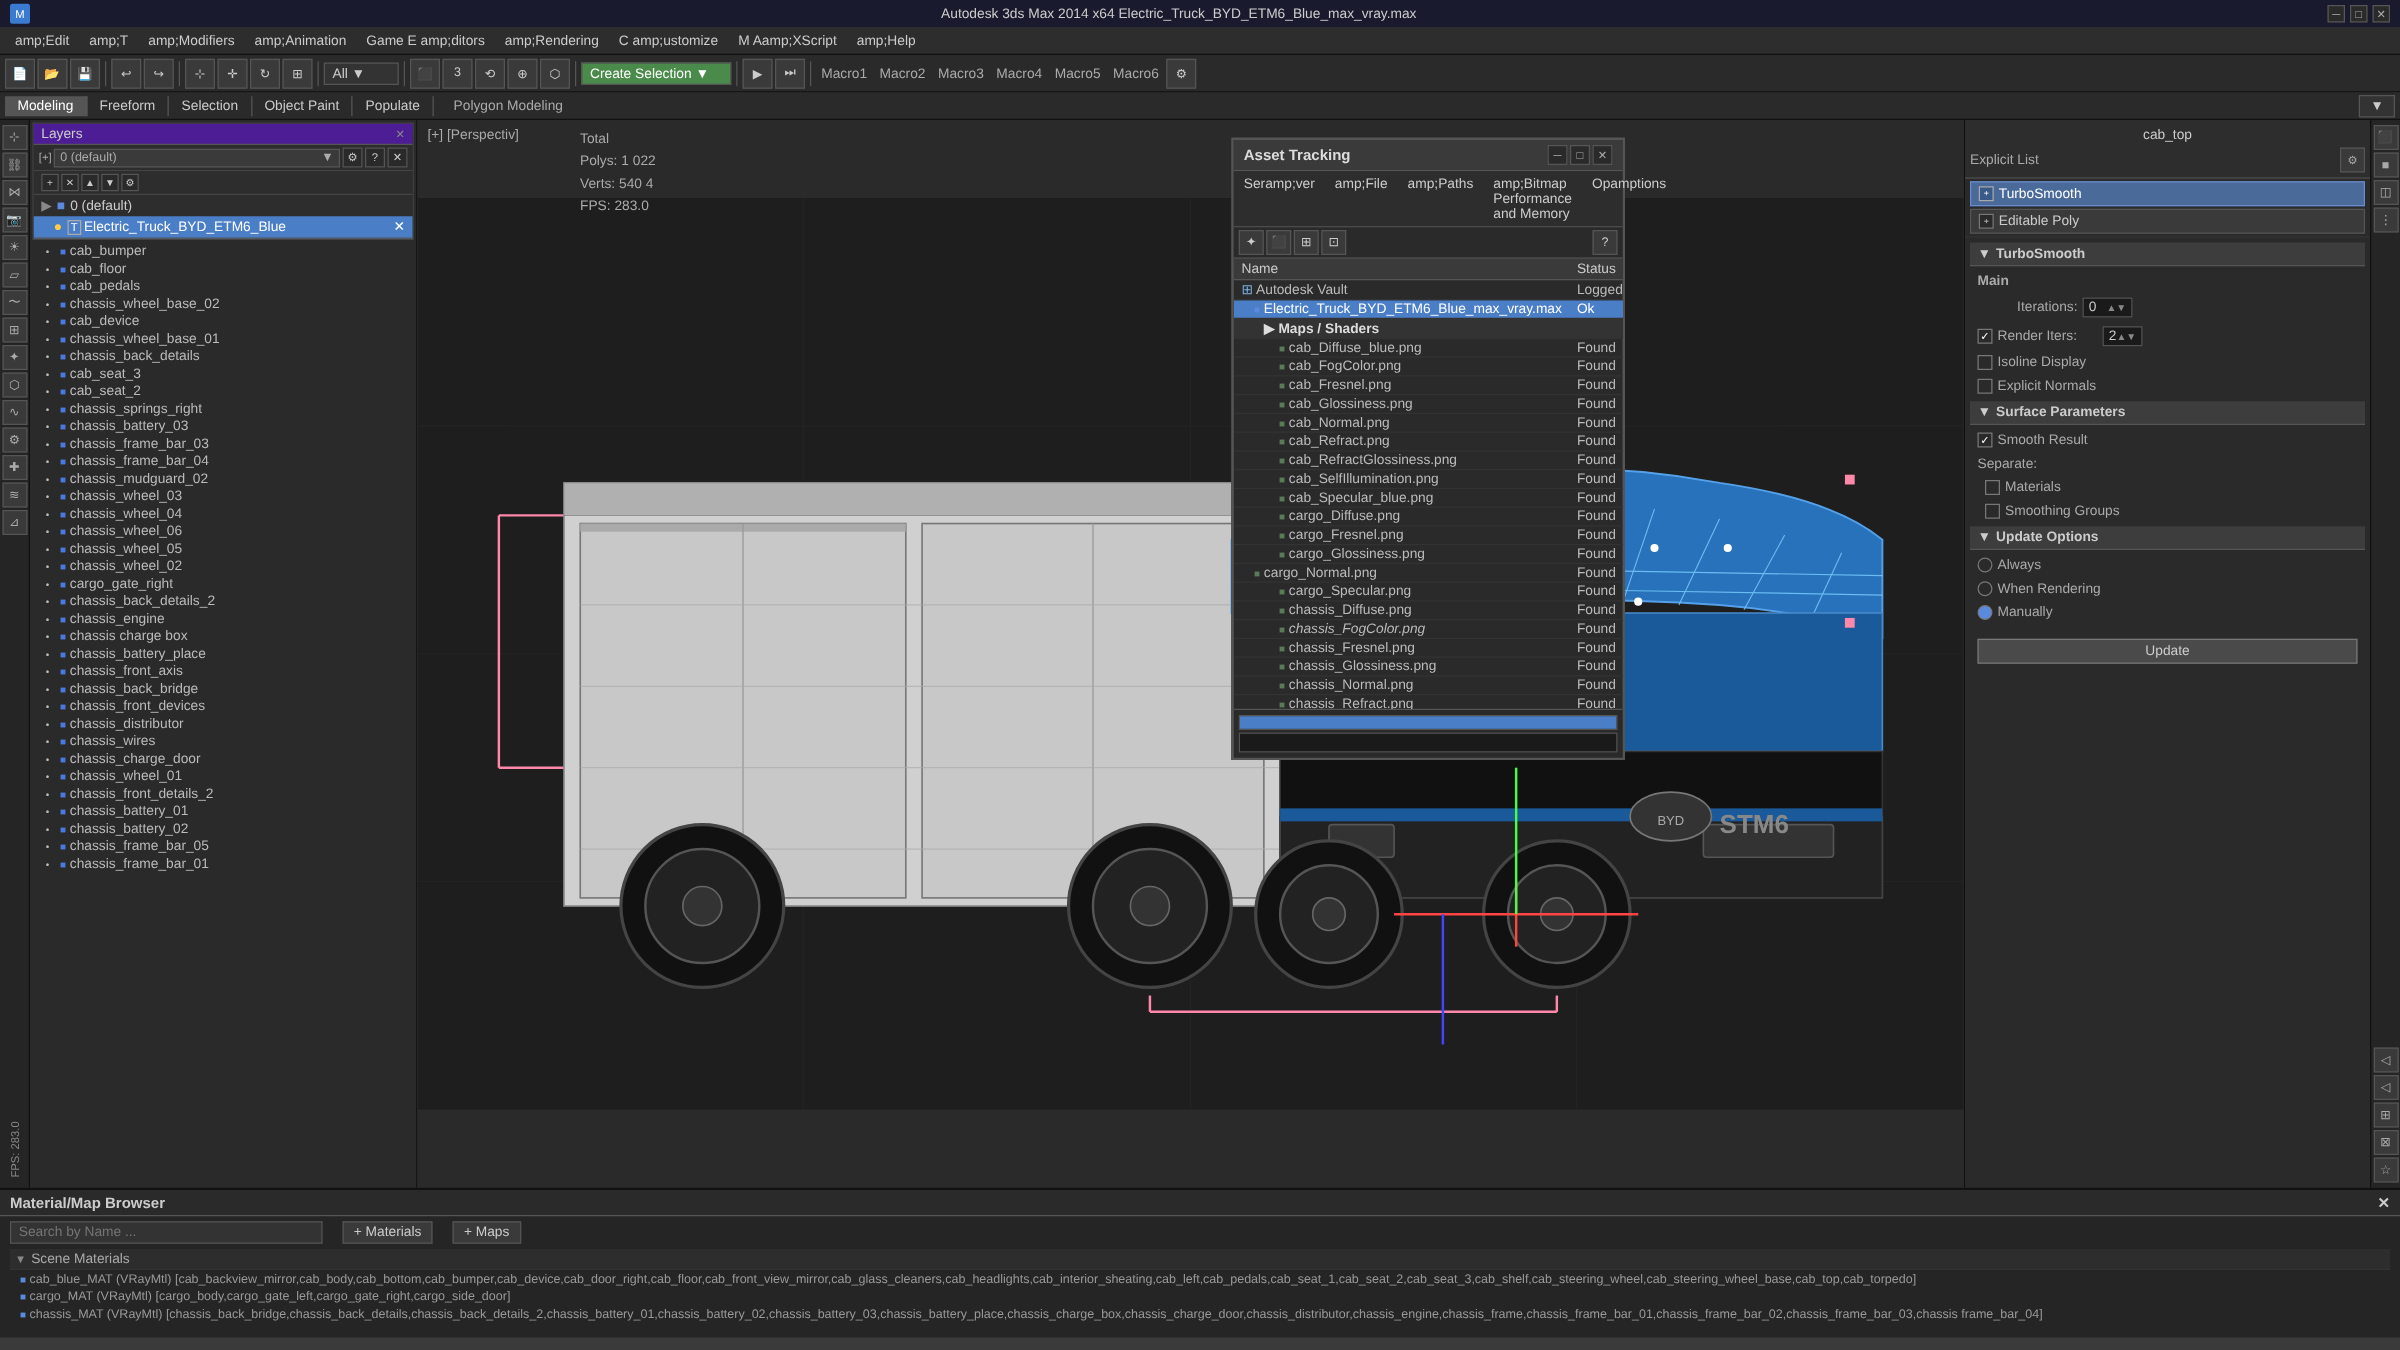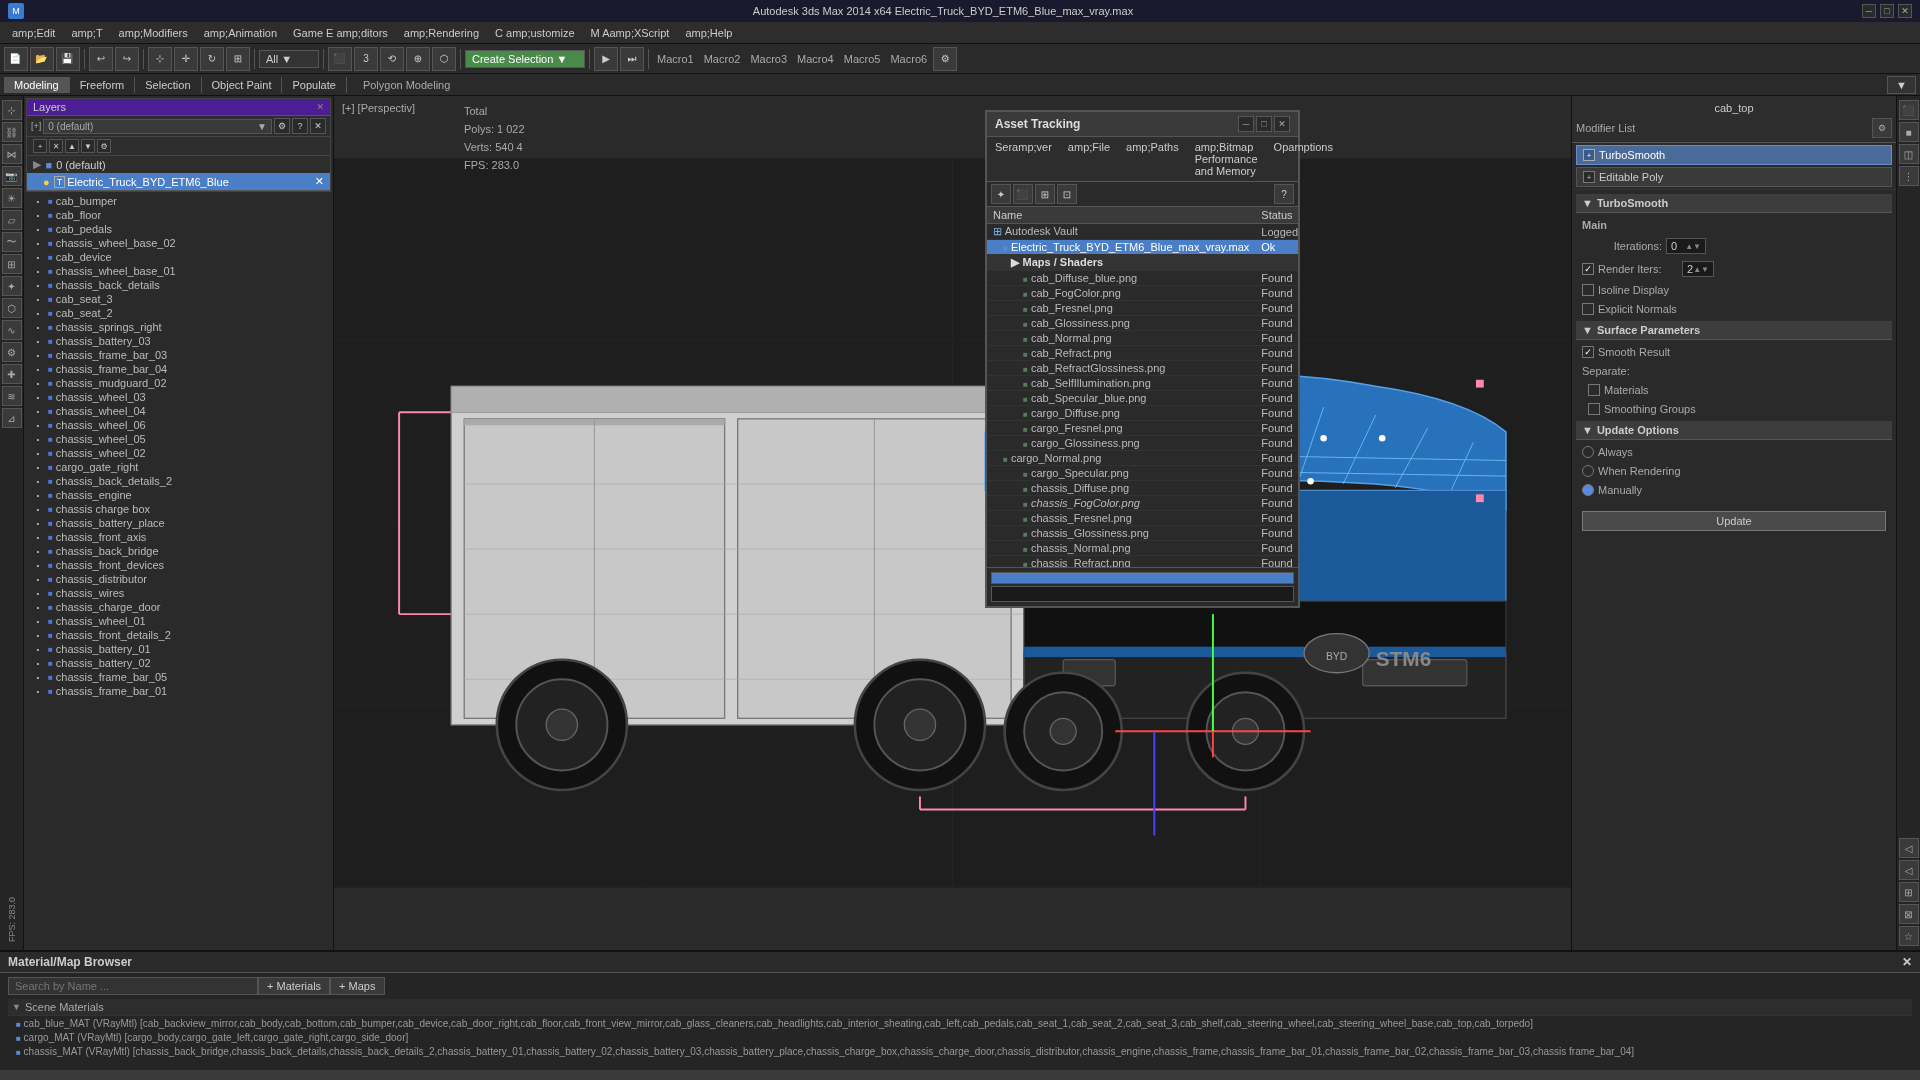--- a/index.html
+++ b/index.html
@@ -67,21 +67,21 @@
     .status-found { color: #aada; }
     .status-logged-out { color: #aaaa; }
     #asset-scrollable { max-height: 360px; overflow-y: auto; }
     #asset-footer { background: #2a2a2a; padding: 4px; border-top: 1px solid #555; }
     #asset-progress { background: #333; height: 12px; border: 1px solid #555; }
     #asset-path-bar { background: #1a1a1a; border: 1px solid #555; padding: 2px 4px; font-size: 10px; color: #888; height: 16px; margin-top: 2px; }
 
     
     #bottom-area { height: 120px; background: #252525; border-top: 2px solid #111; display: flex; flex-direction: column; }
     #bottom-title { background: #2a2a2a; padding: 3px 8px; font-size: 12px; color: #ccc; font-weight: bold; border-bottom: 1px solid #555; display: flex; align-items: center; justify-content: space-between; }
-    #search-bar { padding: 4px 8px; display: flex; align-items: center; gap: 0; }
+    #search-bar { padding: 4px 8px; display: flex; align-items: center; gap: 16px; }
     .search-input { background: #333; border: 1px solid #555; color: #ccc; font-size: 11px; padding: 2px 6px; width: 250px; }
     .add-btn { font-size: 11px; color: #ccc; background: #3a3a3a; border: 1px solid #555; padding: 2px 8px; cursor: pointer; }
     #bottom-sections { display: flex; flex-direction: column; padding: 0 8px; gap: 2px; flex: 1; overflow: hidden; }
     .bottom-section { font-size: 11px; }
     .section-toggle { display: flex; align-items: center; gap: 4px; cursor: pointer; color: #aaa; background: #2d2d2d; padding: 2px 4px; border-bottom: 1px solid #333; }
     .section-toggle .arrow { font-size: 9px; color: #888; }
     .section-content { font-size: 10px; color: #999; padding: 1px 8px; white-space: nowrap; overflow: hidden; text-overflow: ellipsis; }
 
     
     #left-vbar { width: 24px; background: #252525; display: flex; flex-direction: column; align-items: center; padding: 4px 0; gap: 2px; border-right: 1px solid #111; }
@@ -394,21 +394,21 @@
       <div><span>Verts:</span> <span>540 4</span></div>
       <div><span>FPS:</span> <span>283.0</span></div>
     </div>
   </div>
 
   <div id="right-panel">
 
     <div style="background:#2d2d2d;border-bottom:1px solid #555;padding:4px;">
       <div style="font-size:11px;color:#ccc;text-align:center;padding:2px;">cab_top</div>
       <div style="display:flex;align-items:center;justify-content:space-between;margin-top:2px;">
-        <div style="font-size:11px;color:#aaa;">Modifier List</div>
+        <div style="font-size:11px;color:#aaa;">Explicit List</div>
         <div style="display:flex;gap:2px;">
           <div style="width:20px;height:20px;background:#3a3a3a;border:1px solid #555;display:flex;align-items:center;justify-content:center;font-size:9px;color:#aaa;cursor:pointer;">⚙</div>
         </div>
       </div>
     </div>
 
     <div style="padding:2px 4px;background:#2a2a2a;border-bottom:1px solid #333;">
       <div style="background:#4a6a9a;border:1px solid #6a8acc;padding:3px 6px;font-size:11px;color:#fff;margin-bottom:2px;display:flex;align-items:center;gap:4px;">
         <div style="width:12px;height:12px;border:1px solid #aaa;background:#3a5a8a;display:flex;align-items:center;justify-content:center;font-size:7px;">+</div>
         <span>TurboSmooth</span>

